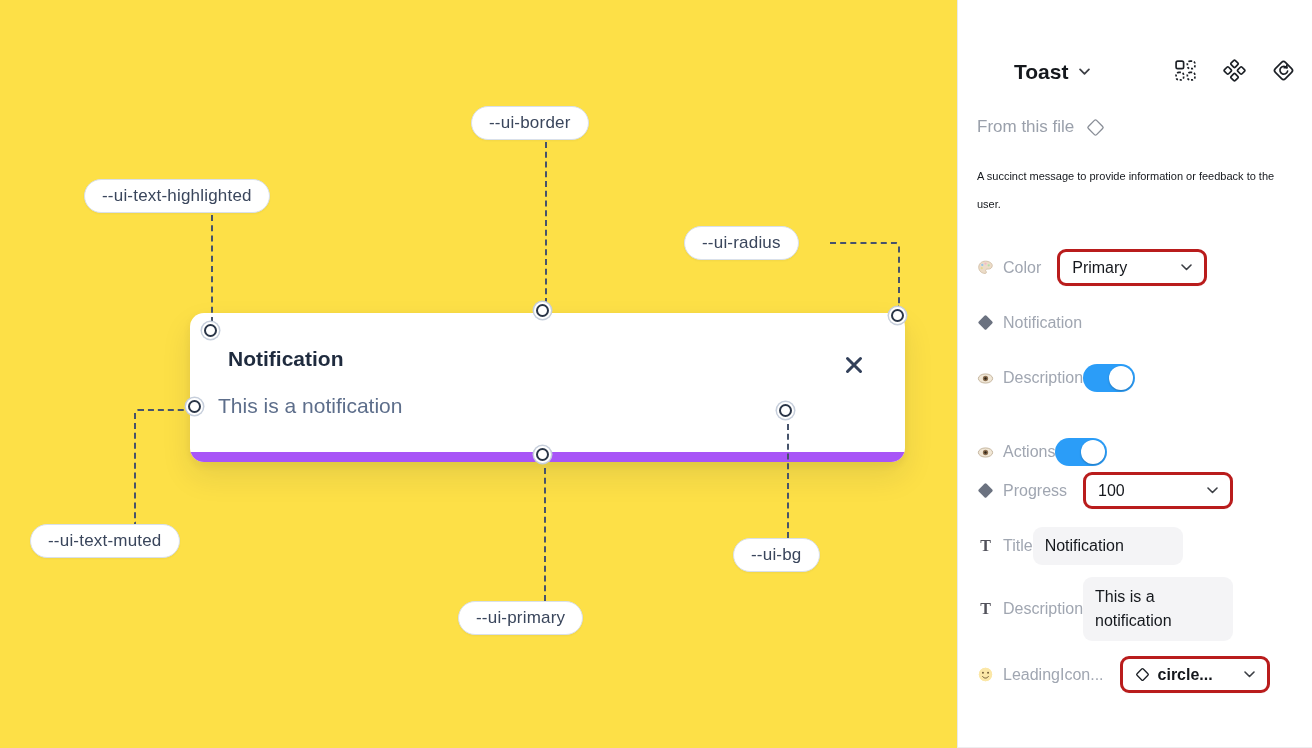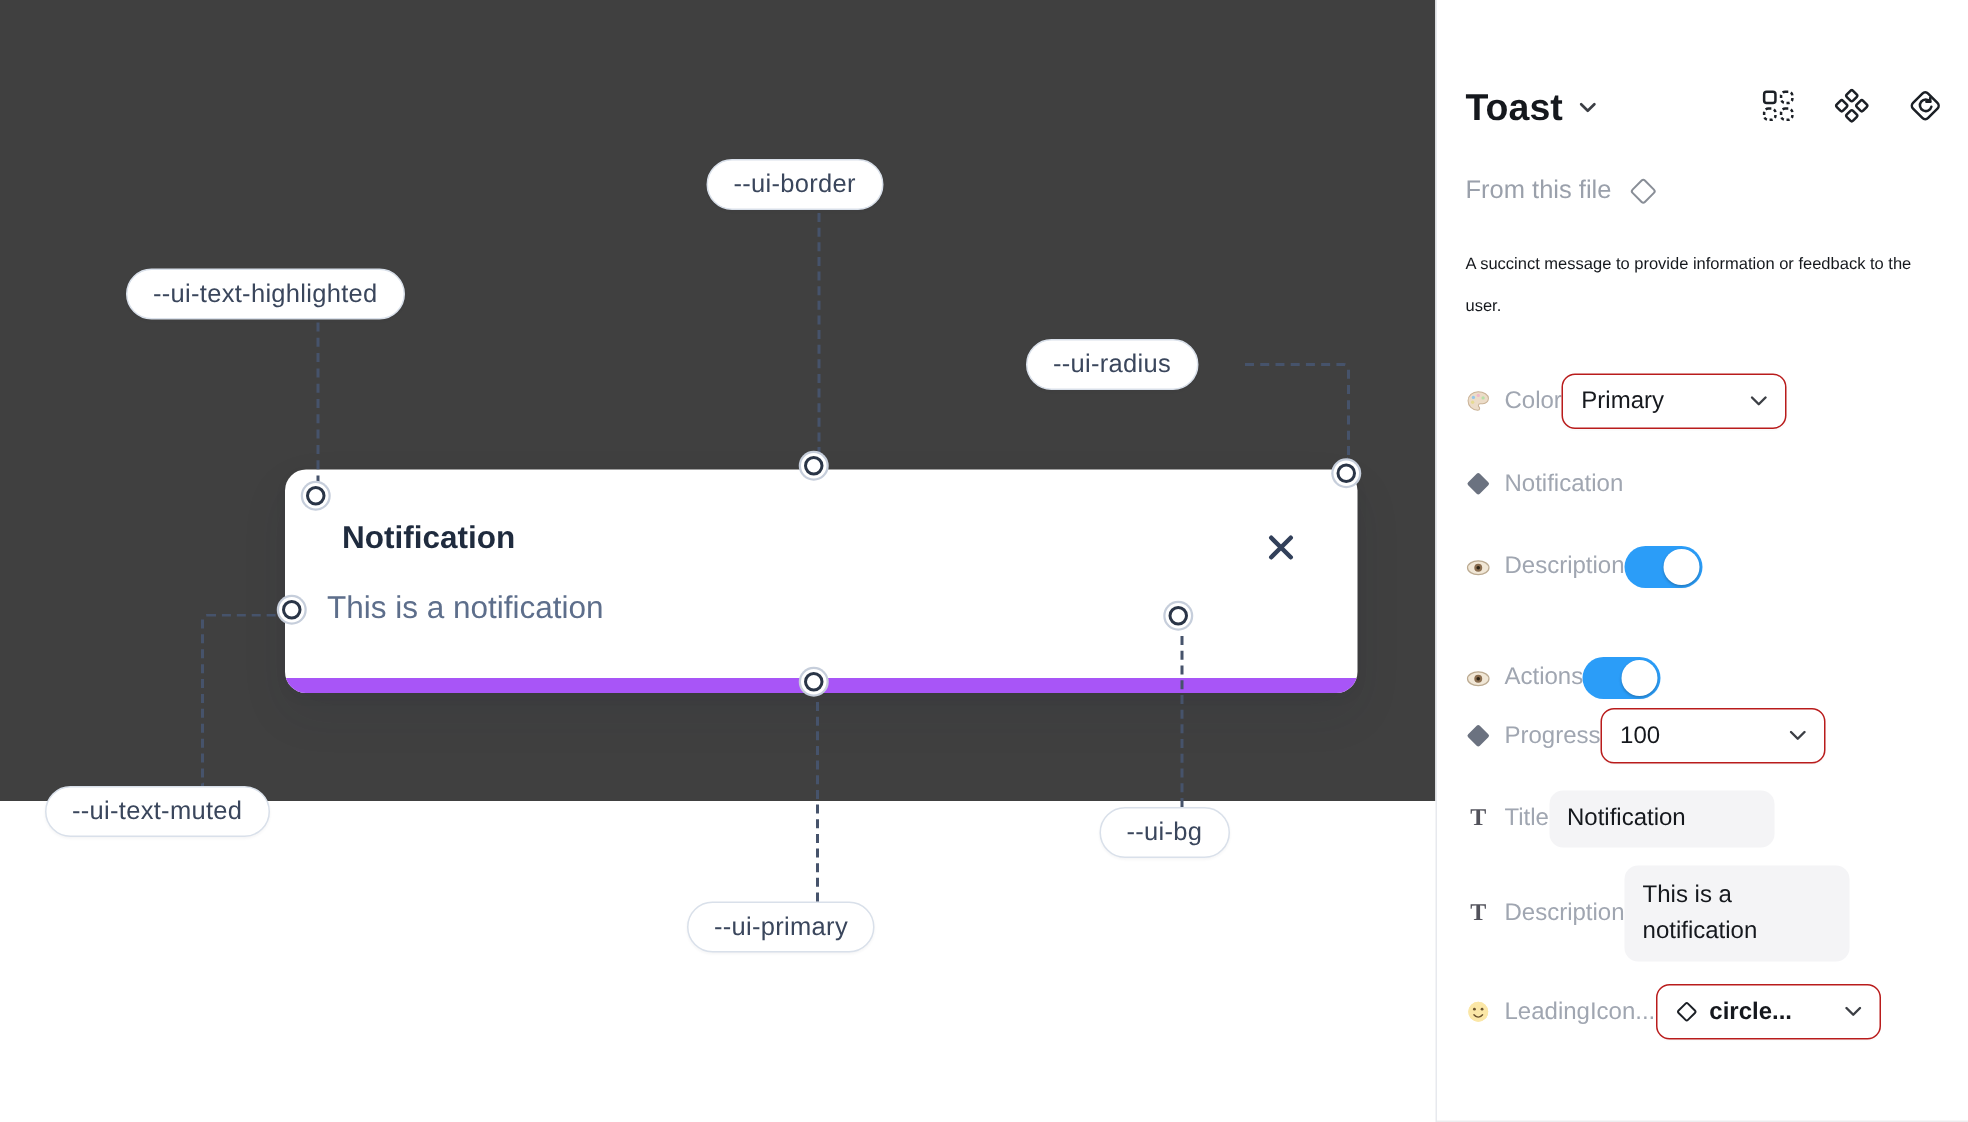--- a/index.html
+++ b/index.html
@@ -1,21 +1,21 @@
 <!DOCTYPE html>
 <html><head>
 <meta charset="utf-8">
 <style>
   * { margin:0; padding:0; box-sizing:border-box; }
   html,body { width:1312px; height:748px; }
   body { font-family:"Liberation Sans", sans-serif; background:#fff; }
   .app { position:relative; width:1312px; height:748px; overflow:hidden; }
 
   
-  .canvas { position:absolute; left:0; top:0; width:957px; height:534px; background:#404040; }
+  .canvas { position:absolute; left:0; top:0; width:957px; height:748px; background:#fde047; }
 
   .pill { position:absolute; background:#fff; border:1px solid #d9e0ea; border-radius:999px;
           padding:6px 17px; font-size:17px; letter-spacing:.2px; color:#3a465c; font-weight:500;
           box-shadow:0 1px 2px rgba(30,41,59,.05); white-space:nowrap; z-index:4; }
 
   .dash-v { position:absolute; width:0; border-left:2px dashed #46536b; z-index:5; }
   .elbow  { position:absolute; border:0 dashed #46536b; z-index:5; }
 
   .connector { position:absolute; width:13px; height:13px; background:#fff; border:2.5px solid #2a3547;
                border-radius:50%; box-shadow:0 0 0 2px #ffffff, 0 0 0 3.5px #c6cedb; z-index:7; }
@@ -26,41 +26,41 @@
   .toast-title { position:absolute; left:38px; top:34px; font-size:21px; font-weight:700; color:#1f2b3e; }
   .toast-desc  { position:absolute; left:28px; top:81px; font-size:21px; color:#5d6e8b; }
   .toast-close { position:absolute; right:40px; top:41px; width:22px; height:22px; cursor:pointer; }
   .toast-progress { position:absolute; left:0; right:0; bottom:0; height:10px; background:#a855f7; }
 
   
   .panel { position:absolute; left:957px; top:0; width:355px; height:748px; background:#fff;
            border-left:1px solid #e7e9ee; }
   .panel-title-row { position:absolute; left:19px; top:57px; right:17px; height:30px;
                      display:flex; align-items:center; }
-  .panel-title { font-size:25px; font-weight:700; color:#15181d; }
+  .panel-title { font-size:21px; font-weight:700; color:#15181d;margin-left:37px; }
   .title-chevron { margin-left:11px; display:flex; align-items:center; }
   .panel-icons { position:absolute; right:17px; top:59px; display:flex; gap:26px; align-items:center; }
   .p-head-icon { width:23px; height:23px; display:flex; cursor:pointer; }
 
   .source-row { position:absolute; left:19px; top:117px; display:flex; align-items:center; gap:12px; }
   .source-label { font-size:17px; color:#9aa0ab; }
 
   .panel-desc { position:absolute; left:19px; top:162px; width:322px; font-size:11px;
                 line-height:28px; color:#15181d; }
 
   .prop-row { position:absolute; left:19px; right:17px; display:flex; align-items:center;
               justify-content:flex-start; }
   .prop-label { display:flex; align-items:center; gap:9px; font-size:16px; color:#a0a6b1; }
   .p-icon { width:17px; height:17px; display:flex; align-items:center; justify-content:center; }
   .diamond-fill { width:11px; height:11px; background:#6b7280; transform:rotate(45deg); border-radius:1.5px; }
   .t-glyph { font-family:"Liberation Serif", serif; font-weight:700; font-size:16px; color:#52525b; }
 
-  .select { width:150px; height:37px; background:#fff; border:1px solid #b91c1c; border-radius:9px;
+  .select { width:150px; height:37px; background:#fff; border:3px solid #b91c1c; border-radius:9px;
             display:flex; align-items:center; padding:0 12px; gap:8px; cursor:pointer;
-            box-shadow:0 1px 1px rgba(0,0,0,.02); }
+            box-shadow:0 1px 1px rgba(0,0,0,.02);margin-left:16px; }
   .select .sel-text { flex:1; font-size:16px; font-weight:500; color:#15181d;
                       white-space:nowrap; overflow:hidden; }
   .field { width:150px; background:#f4f4f6; border-radius:9px; padding:7px 12px;
            font-size:16px; font-weight:500; color:#15181d; line-height:24px; cursor:text; }
   .toggle { width:52px; height:28px; border-radius:14px; background:#2b9df8; position:relative; cursor:pointer; }
   .toggle .knob { position:absolute; top:2px; right:2px; width:24px; height:24px; border-radius:50%;
                   background:#fff; box-shadow:0 1px 2px rgba(0,0,0,.25); }
   .toggle-cell { width:150px; display:flex; }
   .panel-bottom-line { position:absolute; left:0; right:0; bottom:0; height:1px; background:#ededef; }
 </style>

